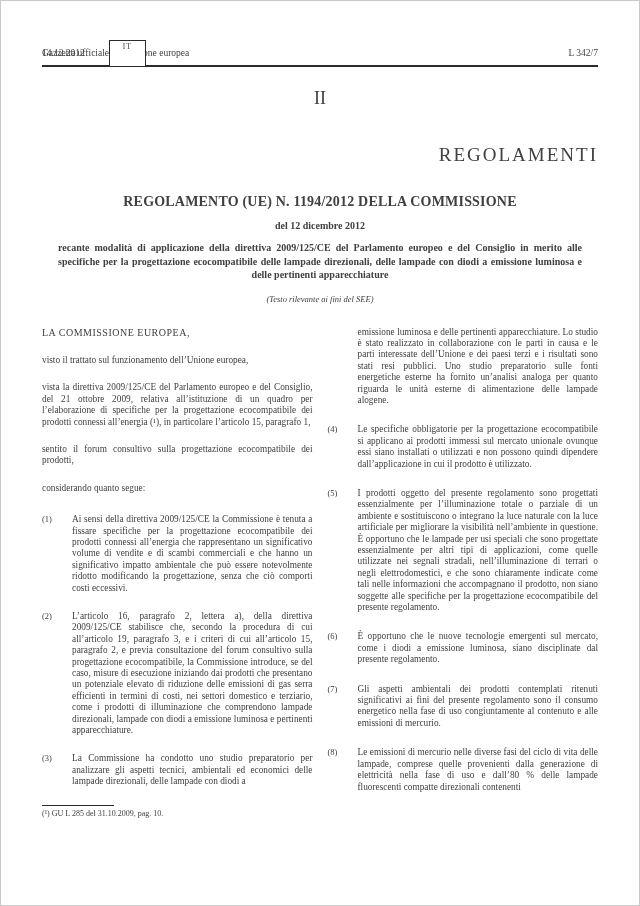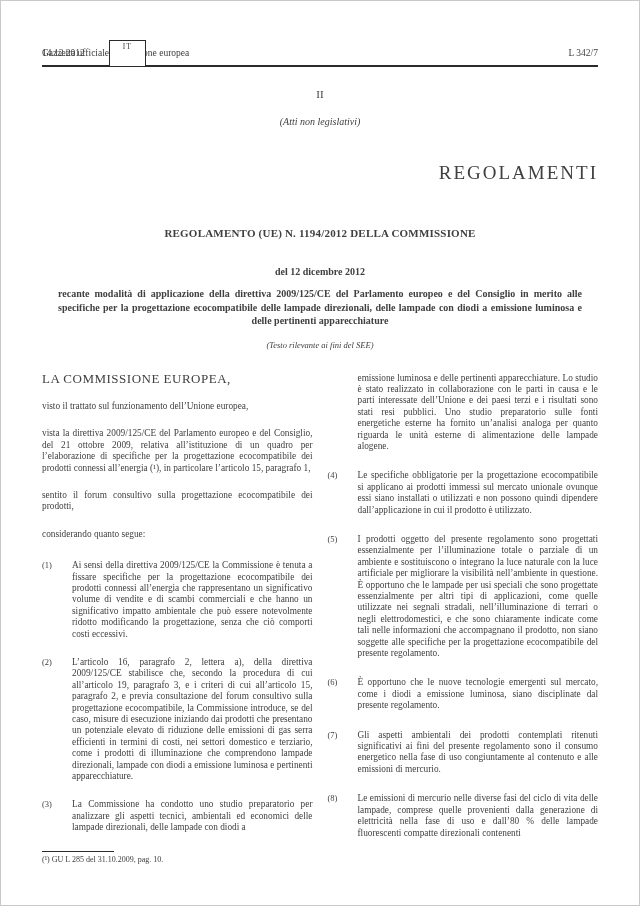--- a/index.html
+++ b/index.html
@@ -15,33 +15,33 @@
     overflow: hidden;
   }
   
   .masthead { position: relative; display: flex; align-items: center; font-size: 9.5px; height: 16px; }
   .mh-left { display: flex; align-items: center; gap: 24px; z-index: 1; }
   .lang-box { display: inline-block; border: 1px solid #2b2b2b; font-size: 7.5px; line-height: 9px; padding: 1px 13px 15px; letter-spacing: 1px; background: #fff; }
   .mh-center { position: absolute; left: 0; right: 0; z-index: 0; }
   .mh-right { margin-left: auto; z-index: 1; }
   .rule { border-top: 2px solid #2b2b2b; margin-top: 4px; }
   
-  .sec-num  { text-align: center; font-size: 11px; margin-top: 21px; }
+  .sec-num  { text-align: center; font-size: 18px; margin-top: 21px; }
   .sec-sub  { text-align: center; font-style: italic; font-size: 10px; margin-top: 16px; }
   .sec-title{ text-align: right; font-size: 19px; font-weight: 400; letter-spacing: 2px; margin: 35px 0 0 0; }
   
-  .reg-title  { text-align: center; font-weight: bold; font-size: 11px; margin-top: 43px; letter-spacing: 0.2px; }
-  .reg-date   { text-align: center; font-weight: bold; font-size: 10px;  margin-top: 27px; }
+  .reg-title  { text-align: center; font-weight: bold; font-size: 14px; margin-top: 28px; letter-spacing: 0.2px; }
+  .reg-date   { text-align: center; font-weight: bold; font-size: 10px;  margin-top: 10px; }
   .reg-subject{ font-weight: bold; font-size: 10px; line-height: 13.5px; width: 524px; margin: 10px auto 0;
                 text-align: justify; text-align-last: center; }
   .reg-note   { text-align: center; font-style: italic; font-size: 8.5px; margin-top: 12px; }
   
   .columns { display: flex; gap: 15px; margin-top: 23px; font-size: 9.3px; line-height: 11.4px; }
   .col { flex: 1; min-width: 0; text-align: justify; }
-  .opening { font-size: 13px; letter-spacing: 0.5px; margin: 0 0 17px 0; }
+  .opening { font-size: 10px; letter-spacing: 0.5px; margin: 0 0 17px 0; }
   p.cit { margin: 0 0 16px 0; }
   p.intro { margin: 0 0 20px 0; }
   p.cont { margin: 0 0 0 30px; text-align: justify; }
   .recital { display: flex; margin: 0 0 17px 0; }
   .recital-num { flex: none; width: 30px; font-size: 8.5px; }
   .recital-text { flex: 1; min-width: 0; text-align: justify; }
   .rc .recital { margin-top: 18px; margin-bottom: 0; }
   
   .footnote { margin-top: 9px; font-size: 8px; line-height: 10px; }
   .fn-rule { width: 72px; border-top: 1px solid #2b2b2b; margin-bottom: 3px; }
@@ -55,21 +55,20 @@
     <div class="mh-left">
       <span>14.12.2012</span>
       <span class="lang-box">IT</span>
     </div>
     <div class="mh-center">Gazzetta ufficiale dell’Unione europea</div>
     <div class="mh-right">L 342/7</div>
   </header>
   <div class="rule"></div>
 
   <div class="sec-num">II</div>
-  <div class="sec-sub">(Atti non legislativi)</div>
   <div class="sec-title">REGOLAMENTI</div>
 
   <div class="reg-title">REGOLAMENTO (UE) N. 1194/2012 DELLA COMMISSIONE</div>
   <div class="reg-date">del 12 dicembre 2012</div>
   <div class="reg-subject">recante modalità di applicazione della direttiva 2009/125/CE del Parlamento europeo e del Consiglio in merito alle specifiche per la progettazione ecocompatibile delle lampade direzionali, delle lampade con diodi a emissione luminosa e delle pertinenti apparecchiature</div>
   <div class="reg-note">(Testo rilevante ai fini del SEE)</div>
 
   <div class="columns">
 
     <div class="col">

